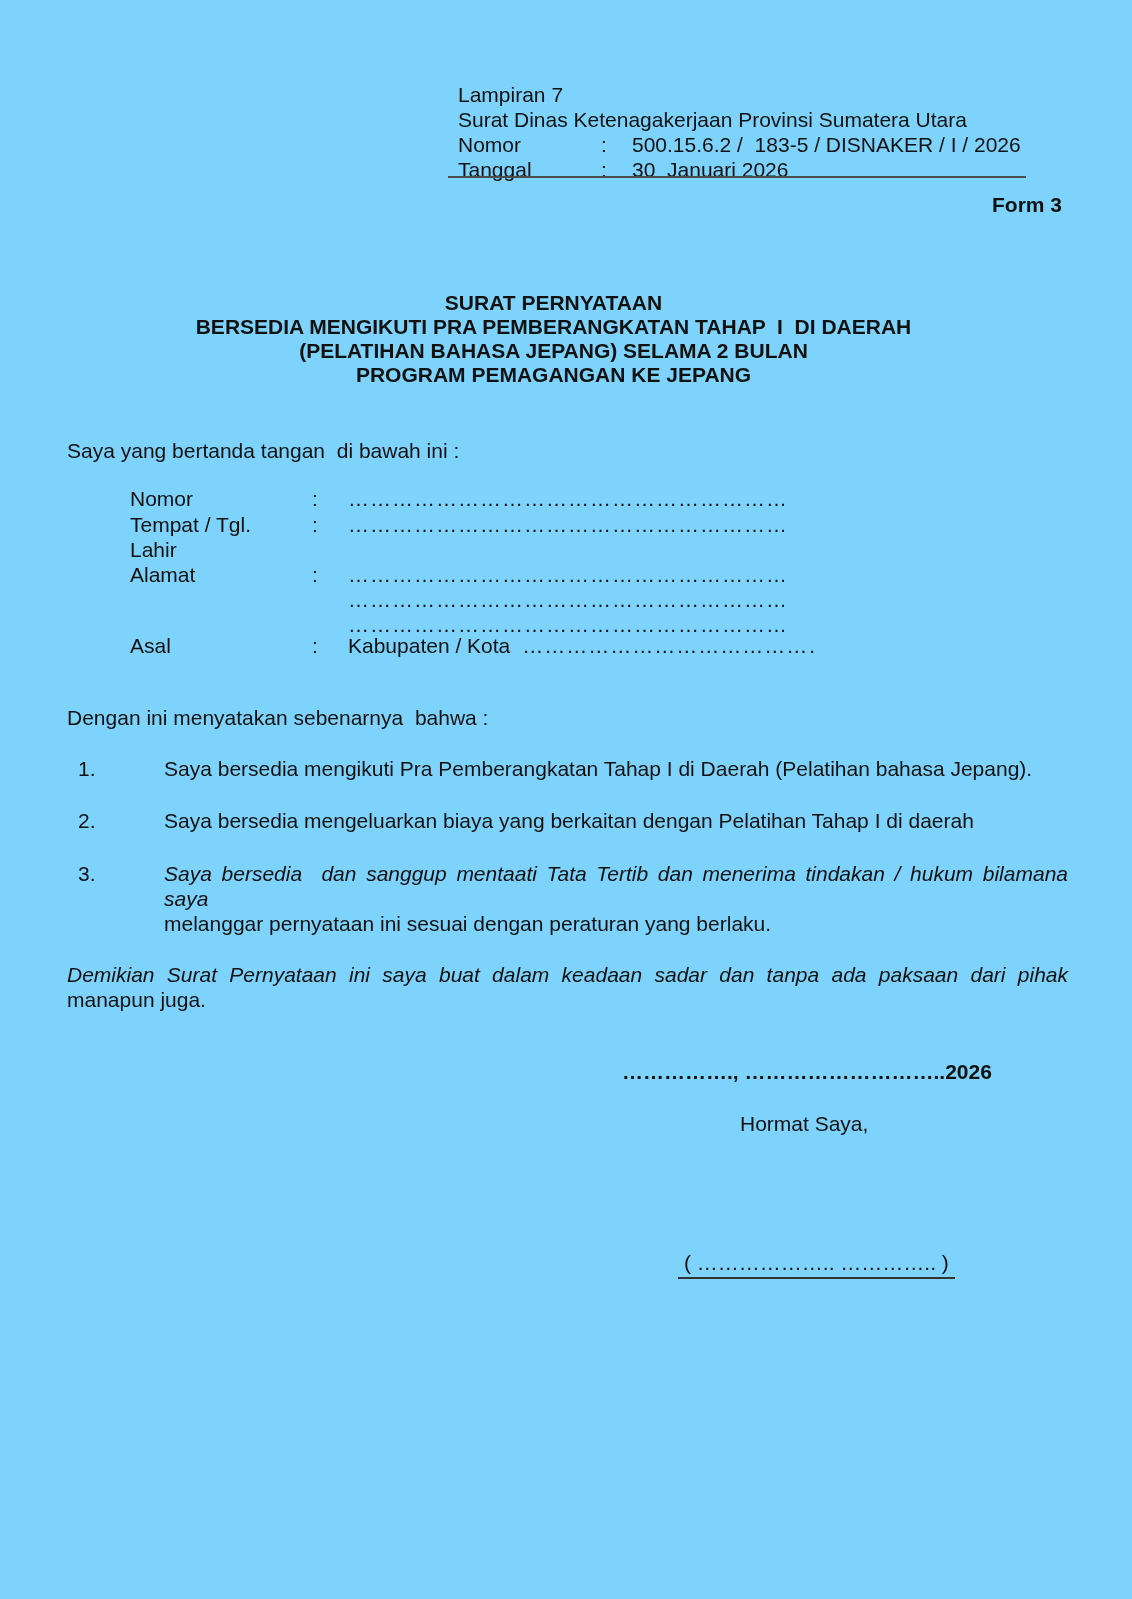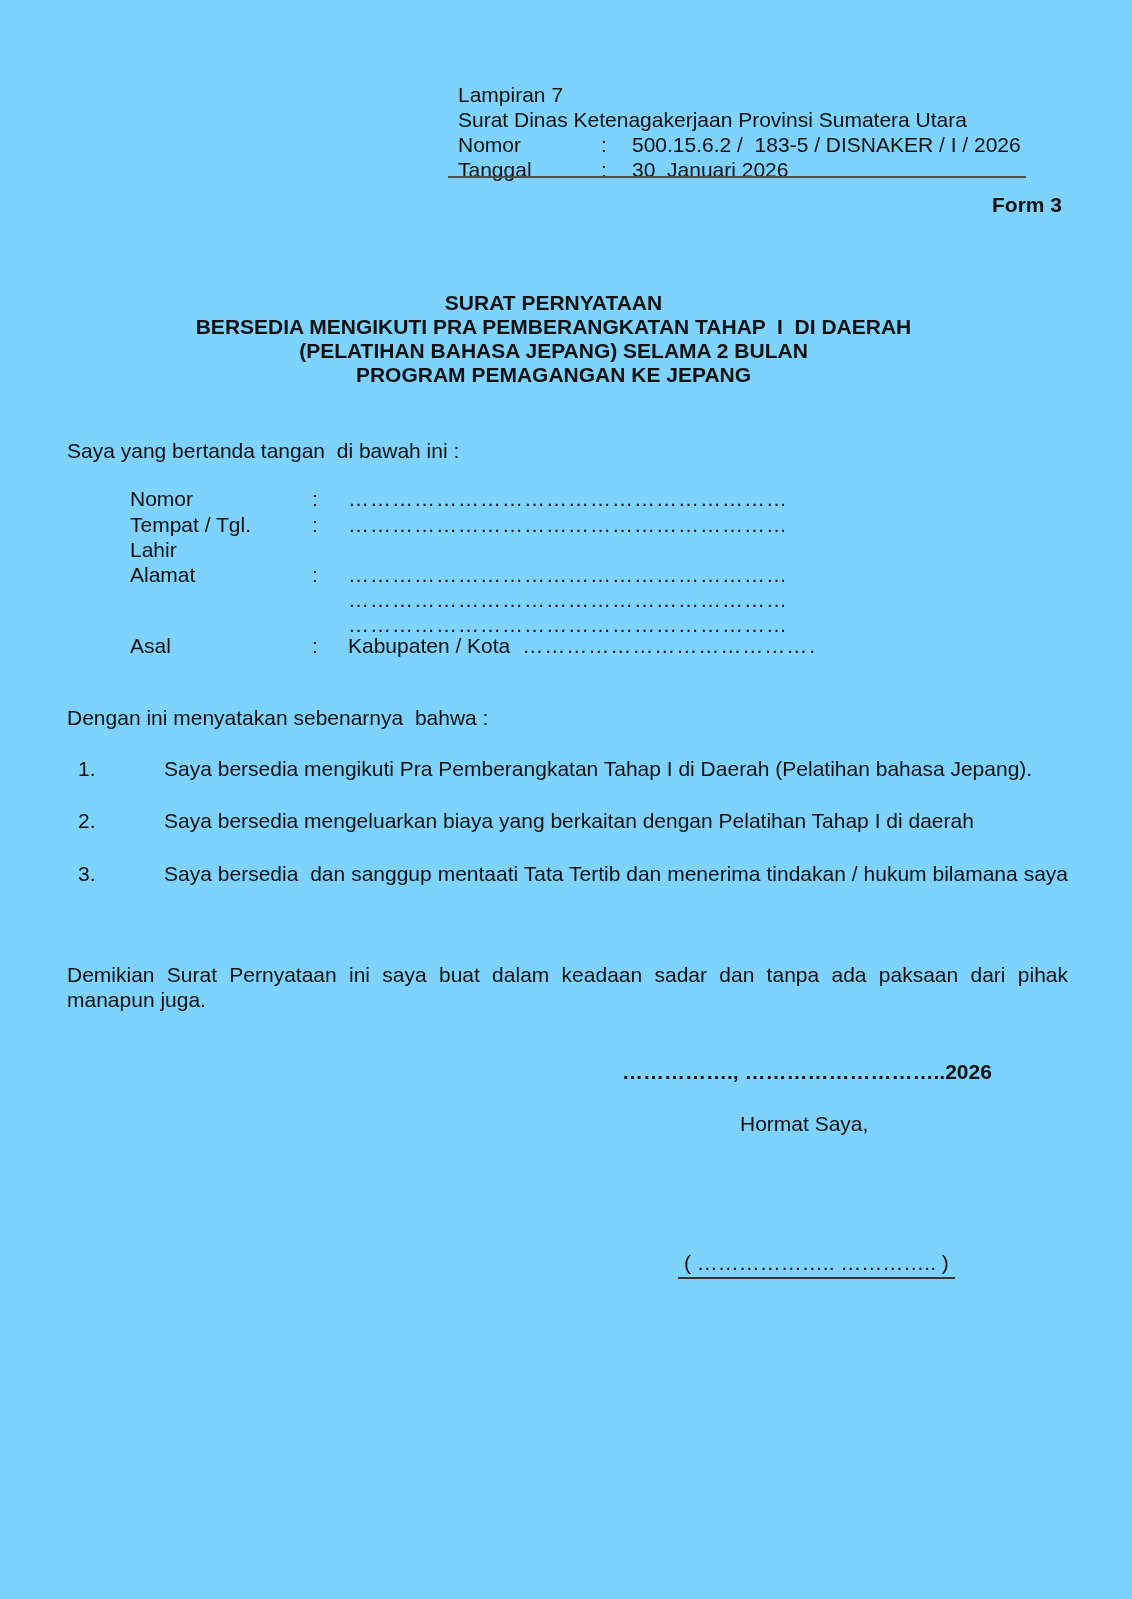--- a/index.html
+++ b/index.html
@@ -36,21 +36,21 @@
     display: inline-block; width: 436px; overflow: hidden;
     white-space: nowrap; vertical-align: bottom; letter-spacing: 1px;
   }
   .dots-kab { width: 292px; margin-left: 12px; }
 
   
   .para { left: 67px; line-height: 25px; }
   .stmt { display: flex; left: 78px; width: 990px; line-height: 25px; }
   .stmt-num { width: 47px; flex: 0 0 47px; }
   .stmt-body { width: 943px; margin-left: 39px; }
-  .just { text-align: justify; text-align-last: justify; }
+  .just { text-align: justify; text-align-last: justify; font-style: italic; }
   .closing { width: 1001px; }
 
   
   .sig-date { left: 622px; top: 1060px; font-weight: bold; }
   .sig-salutation { left: 740px; top: 1112px; }
   .sig-name { left: 678px; top: 1251px; }
   .sig-name .underlined {
     display: inline-block;
     border-bottom: 2px solid #333;
     padding: 0 6px 2px 6px;
@@ -135,20 +135,21 @@
 
   <div class="abs stmt" style="top:808px">
     <span class="stmt-num t">2.</span>
     <span class="stmt-body t">Saya bersedia mengeluarkan biaya yang berkaitan dengan Pelatihan Tahap I di daerah</span>
   </div>
 
   <div class="abs stmt" style="top:861px">
     <span class="stmt-num t">3.</span>
     <span class="stmt-body">
       <div class="t just">Saya bersedia  dan sanggup mentaati Tata Tertib dan menerima tindakan / hukum bilamana saya</div>
+      <div class="t">melanggar pernyataan ini sesuai dengan peraturan yang berlaku.</div>
     </span>
   </div>
 
   <div class="abs para closing" style="top:962px">
     <div class="t just">Demikian Surat Pernyataan ini saya buat dalam keadaan sadar dan tanpa ada paksaan dari pihak</div>
     <div class="t">manapun juga.</div>
   </div>
 
   <div class="abs sig-date t">……………., ………………………..2026</div>
   <div class="abs sig-salutation t">Hormat Saya,</div>

